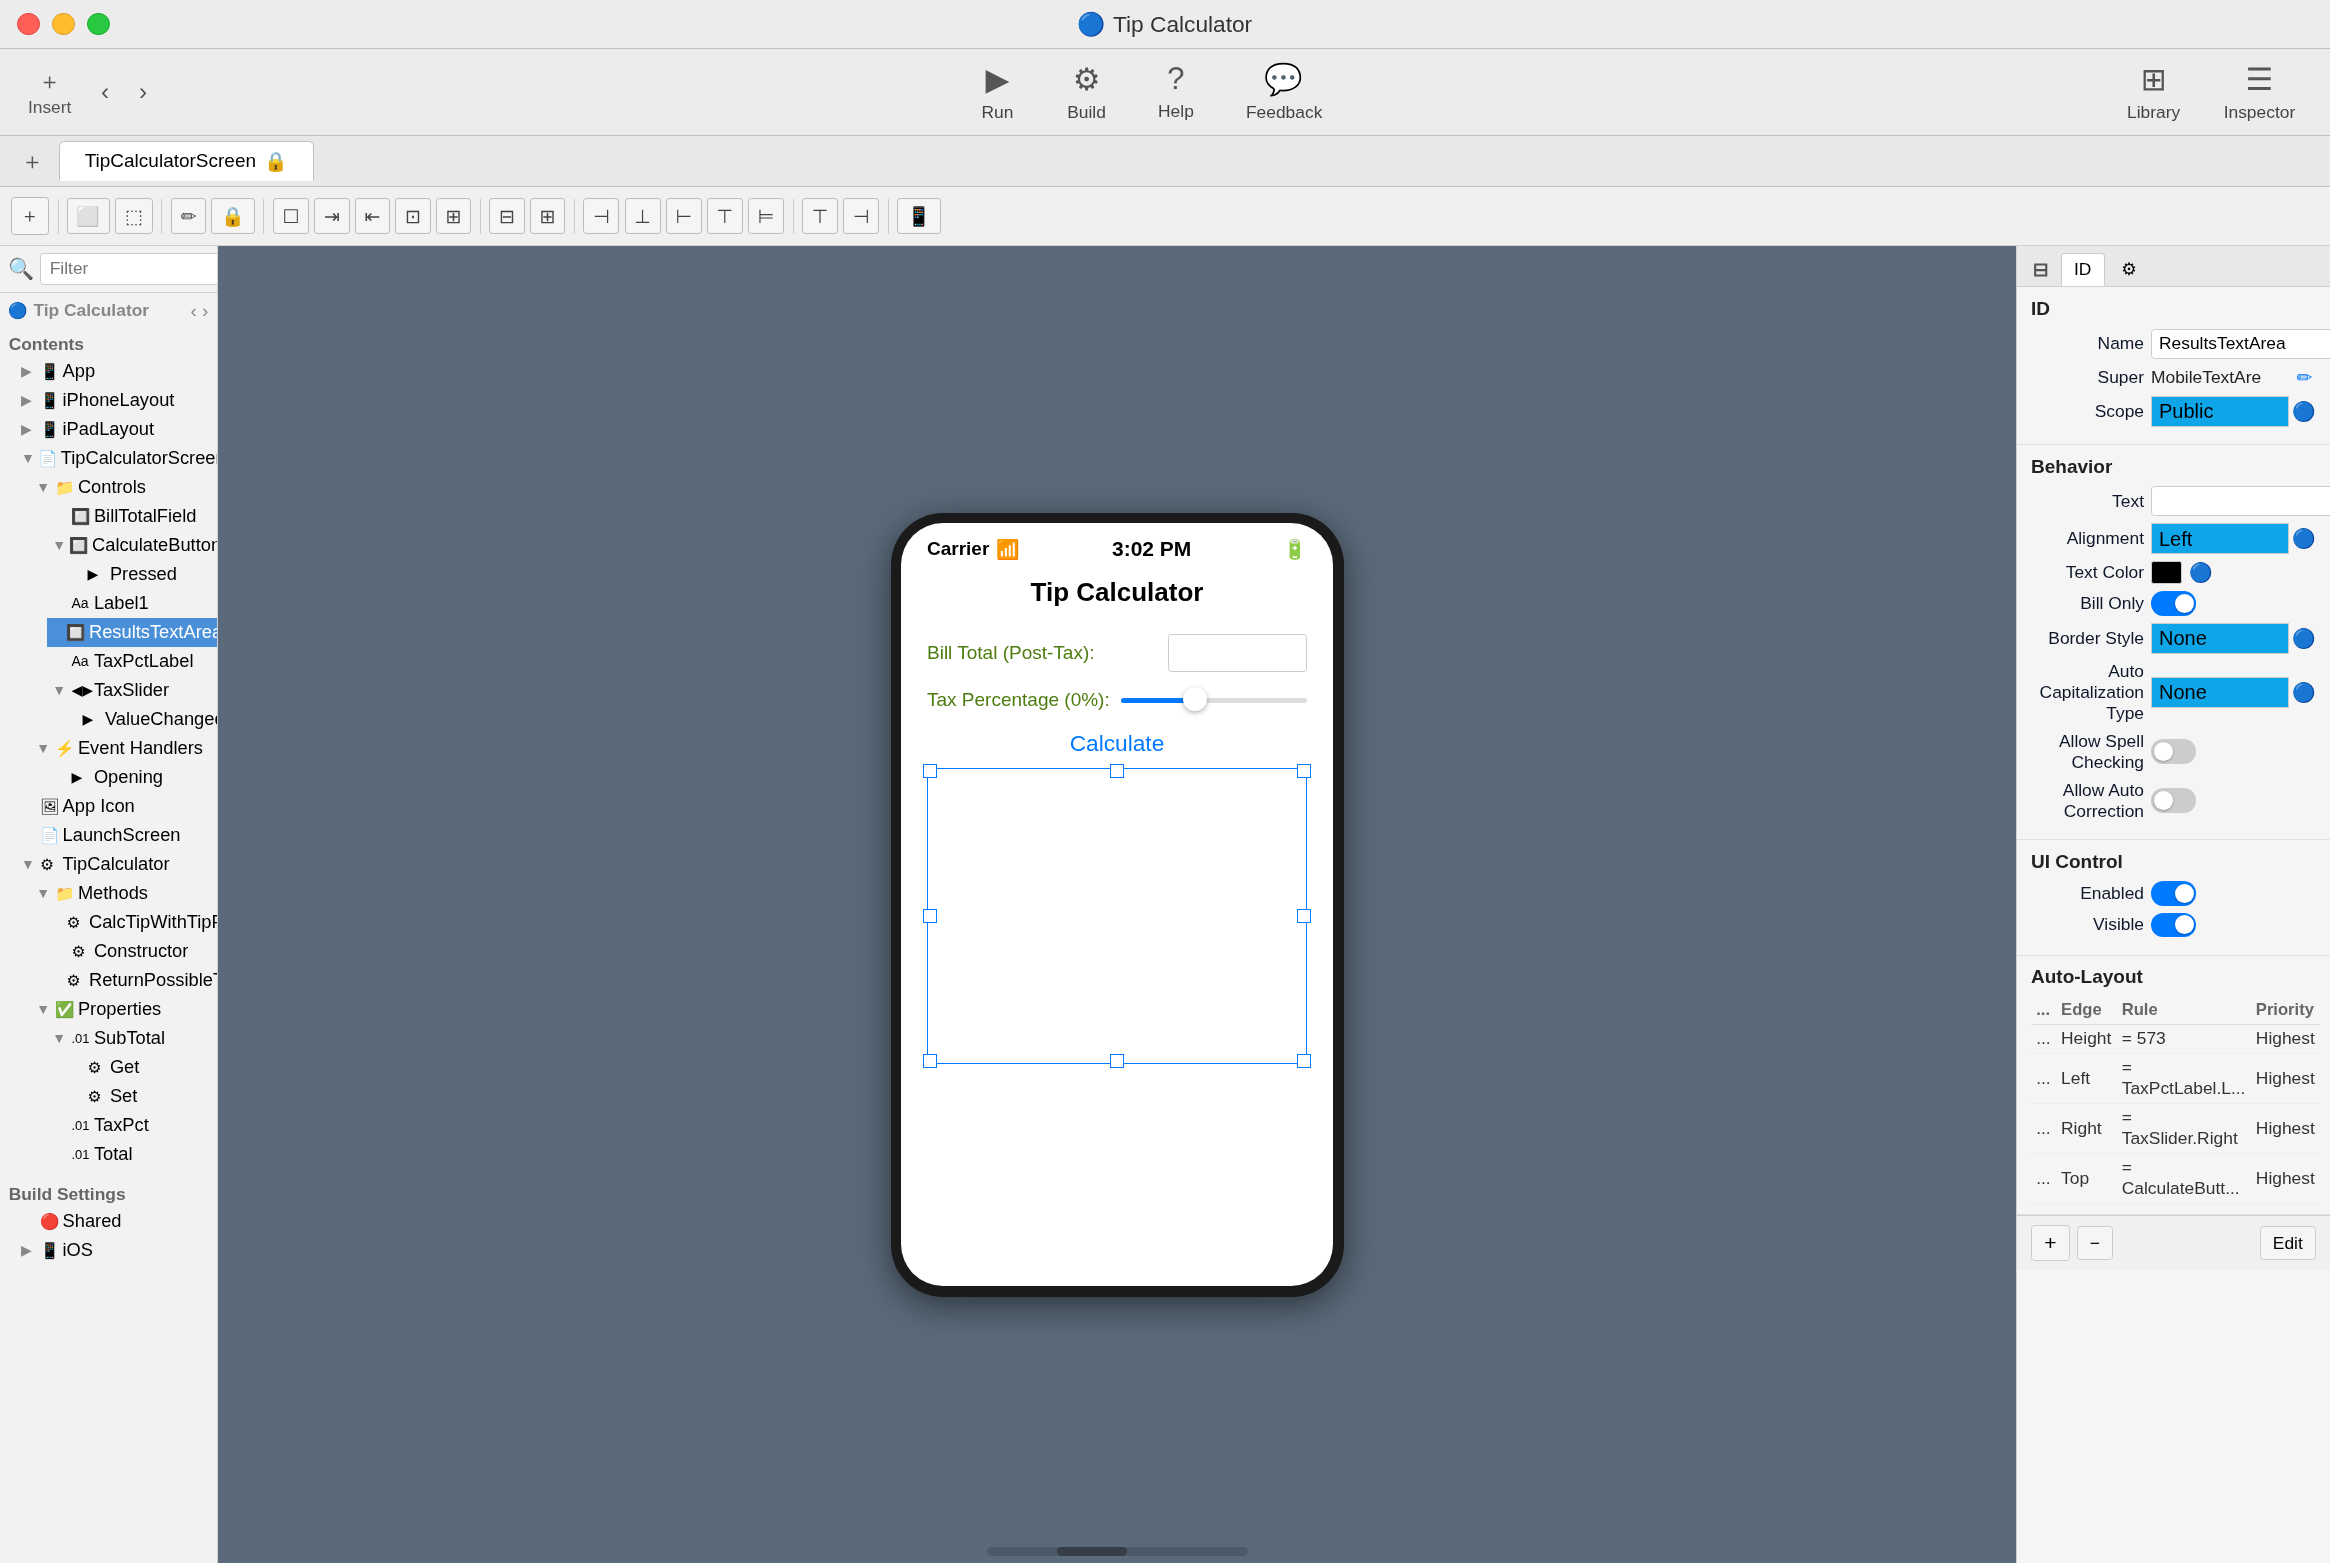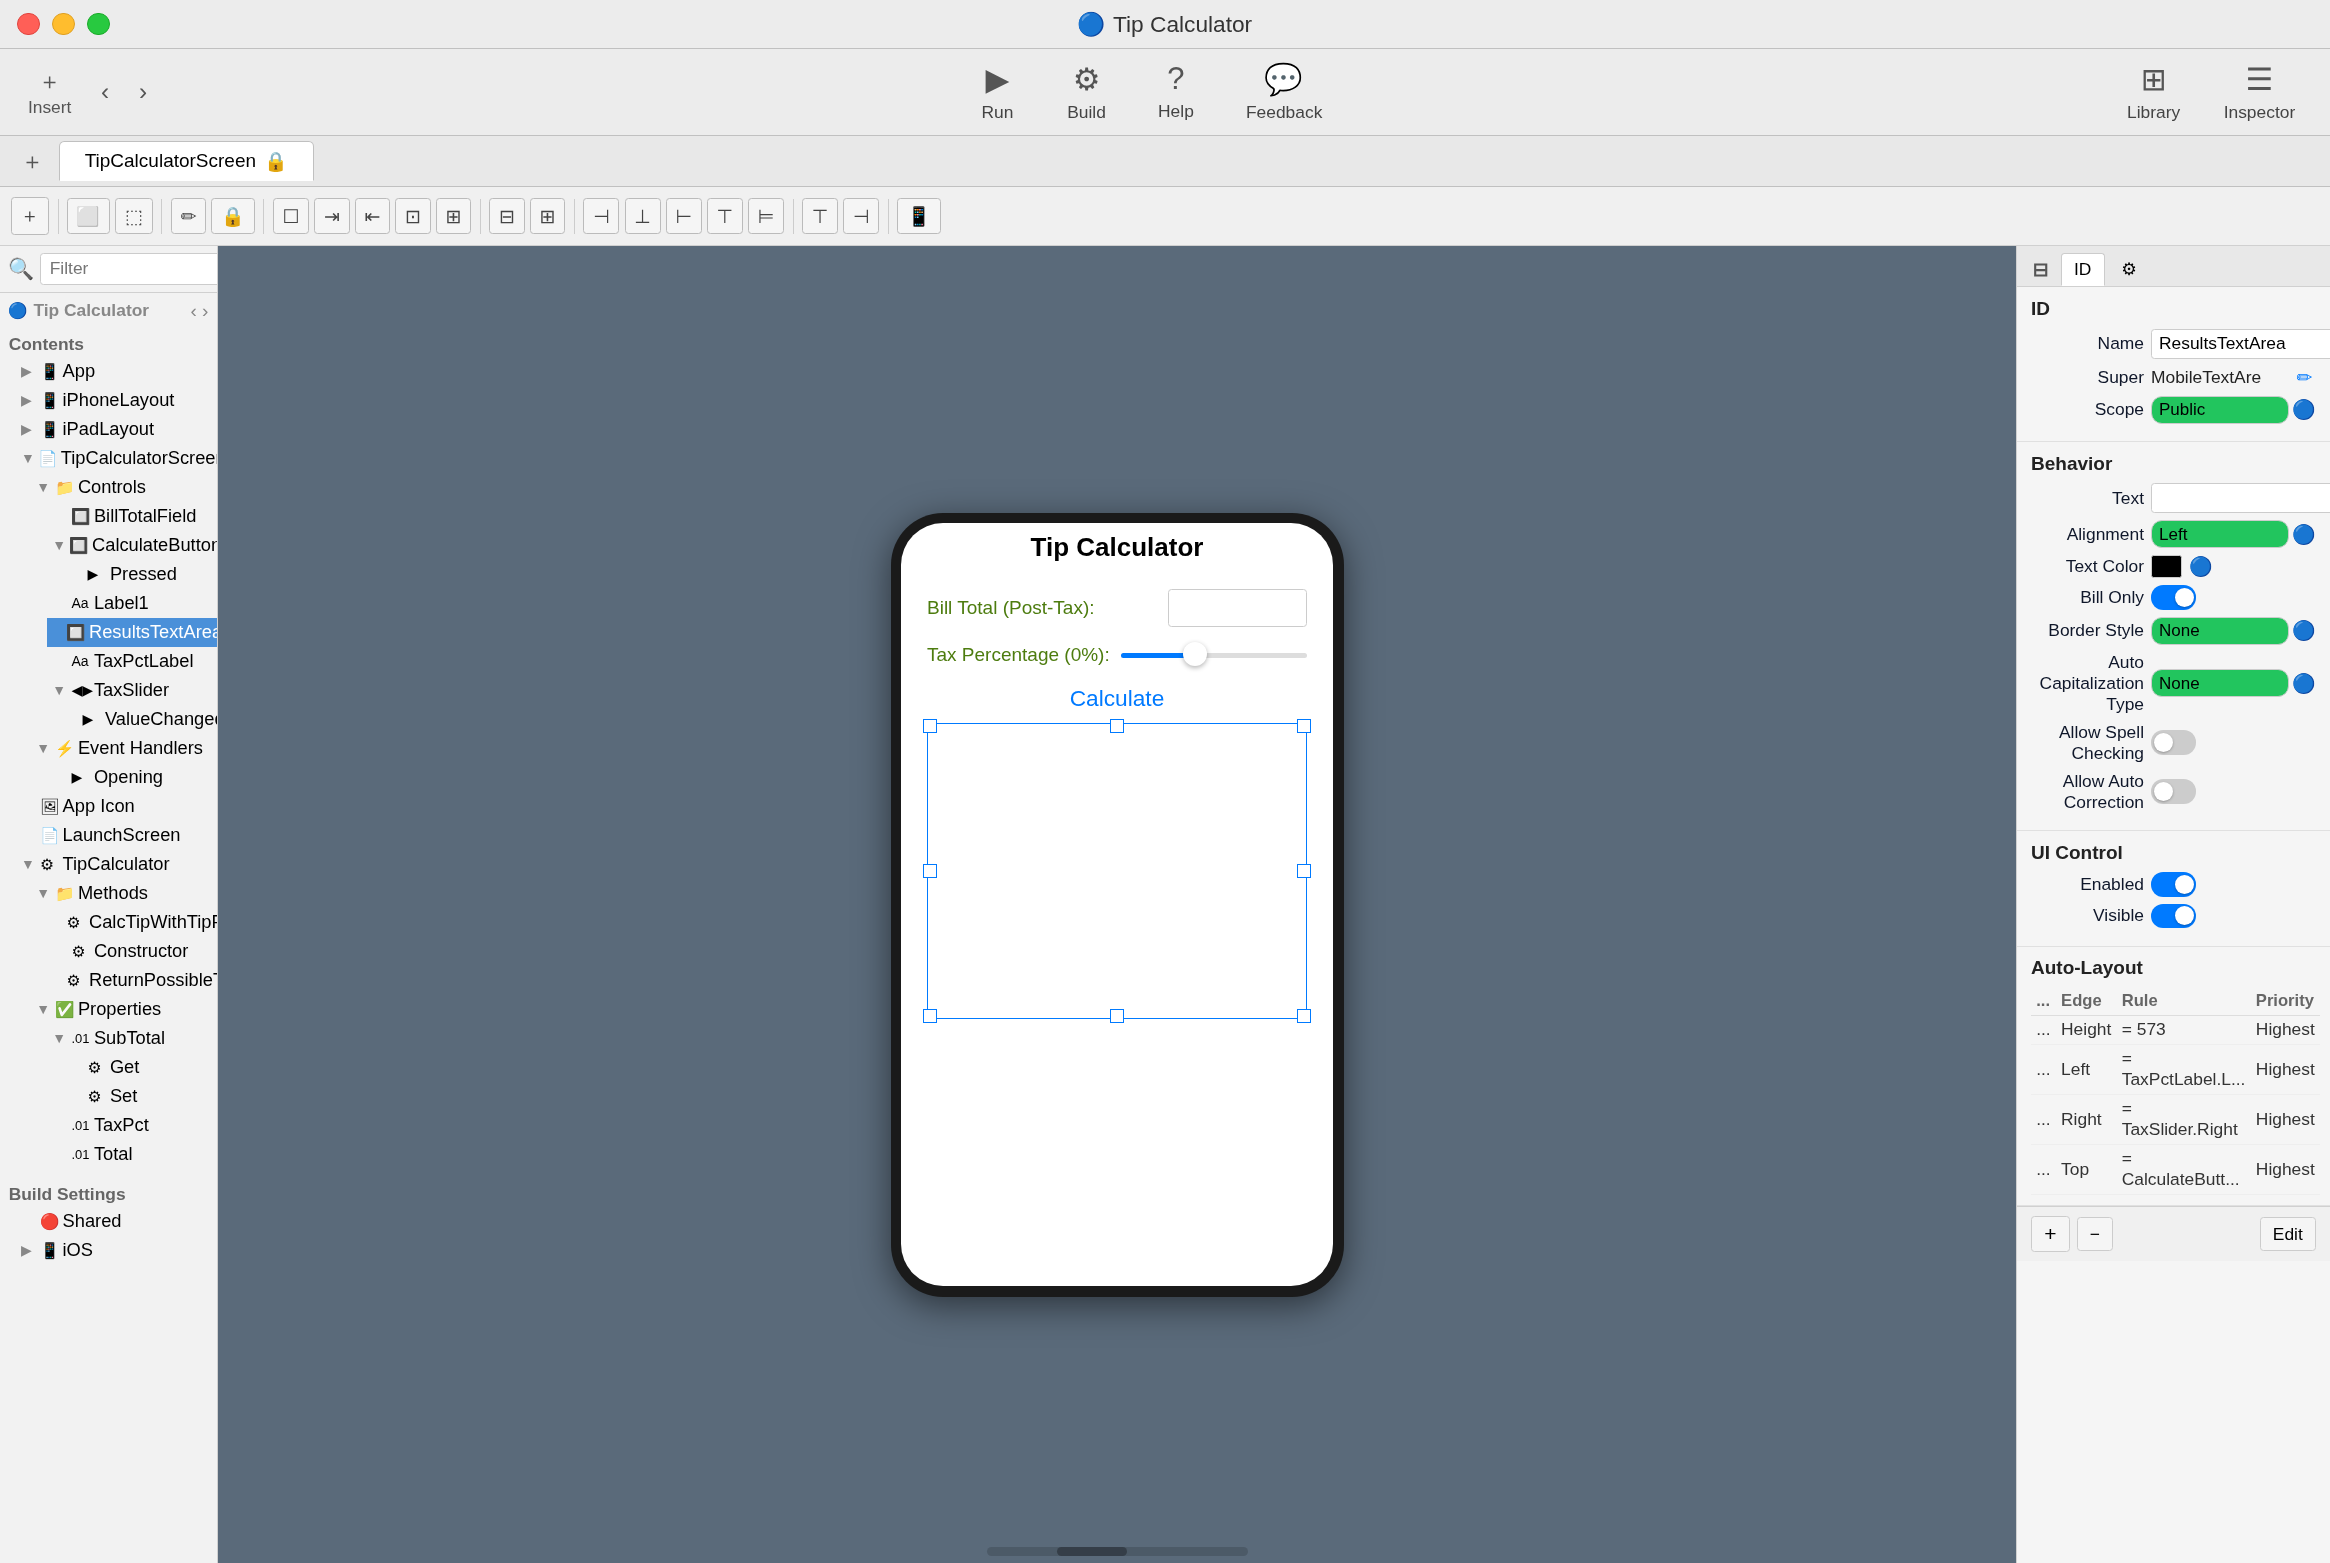--- a/index.html
+++ b/index.html
@@ -316,24 +316,24 @@
       border-radius: 3.5px;
       padding: 3.5px 7px;
       font-size: 17.4px;
       flex: 1;
       background: #fff;
     }
     .ins-select-wrap { display: flex; align-items: center; flex: 1; gap: 3.5px; }
     .ins-select {
       flex: 1;
       border: 0.9px solid #ccc;
-      border-radius: 11px;
+      border-radius: 0;
       padding: 3.5px 7px;
-      font-size: 17px;
-      background: #22c55e;
+      font-size: 20px;
+      background: #0ea5e9;
       appearance: none;
     }
     .ins-select-arrow { color: #007aff; font-size: 19px; }
     .ins-edit-btn { font-size: 19px; color: #007aff; cursor: pointer; background: none; border: none; padding: 0 3.5px; }
     .ins-color-swatch { width: 31px; height: 22.7px; background: #000; border: 0.9px solid #ccc; border-radius: 2.6px; }
     .ins-toggle {
       width: 45px; height: 24.4px;
       border-radius: 12.2px;
       position: relative;
       cursor: pointer;
@@ -653,20 +653,28 @@
         <span class="tree-arrow">▶</span>
         <span class="tree-icon">📱</span>
         <span class="tree-label">iOS</span>
       </div>
     </div>
   </div>
 
   <div class="canvas-area">
     <div class="phone-frame">
       <div class="phone-screen">
+        <div class="phone-status-bar">
+          <div class="phone-carrier">
+            <span>Carrier</span>
+            <span>📶</span>
+          </div>
+          <span class="phone-time">3:02 PM</span>
+          <span class="phone-battery">🔋</span>
+        </div>
         <div class="app-title">Tip Calculator</div>
         <div class="form-row">
           <span class="form-label">Bill Total (Post-Tax):</span>
           <input class="form-input" type="text" value="" style="">
         </div>
         <div class="form-slider-row">
           <span class="form-label">Tax Percentage (0%):</span>
           <div class="slider-track">
             <div class="slider-fill"></div>
             <div class="slider-thumb"></div>

